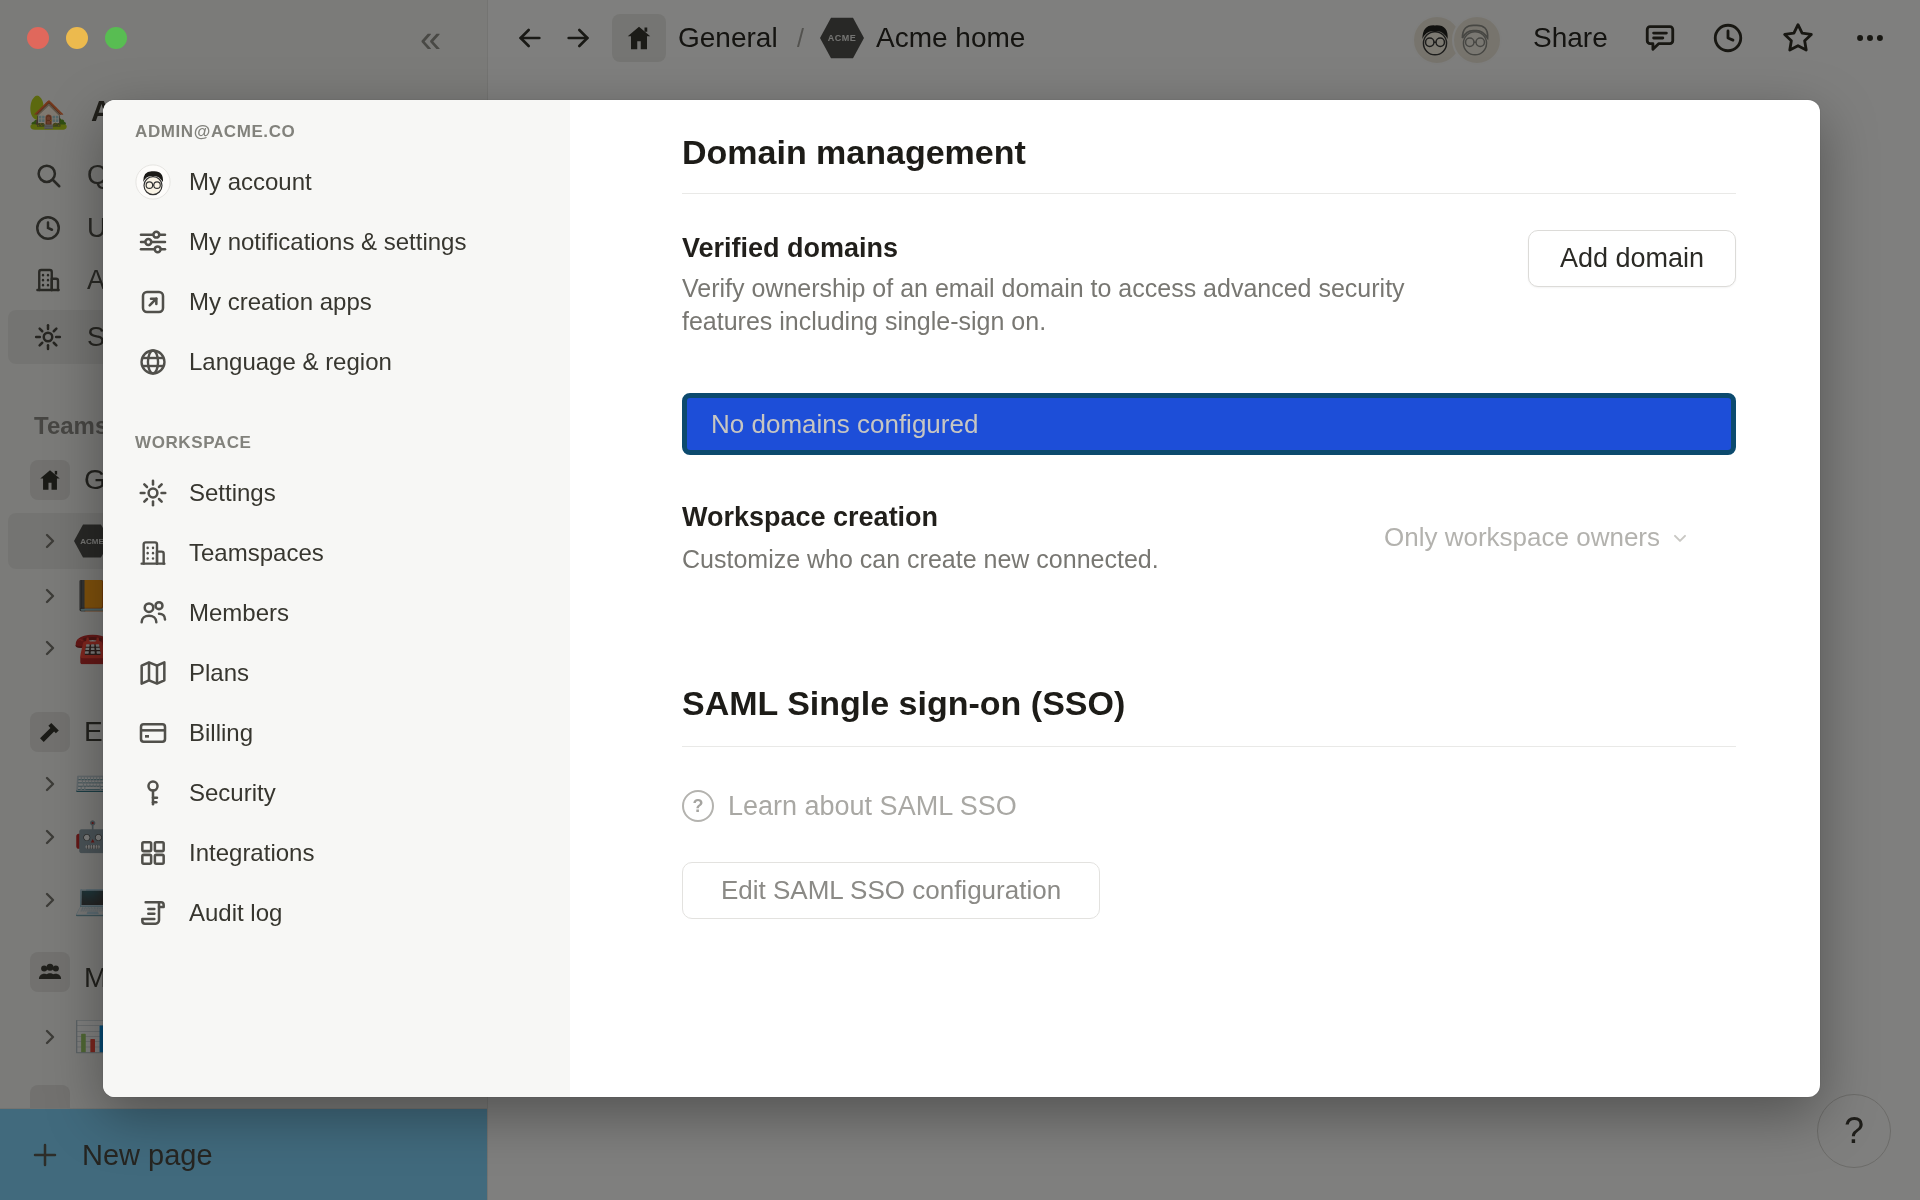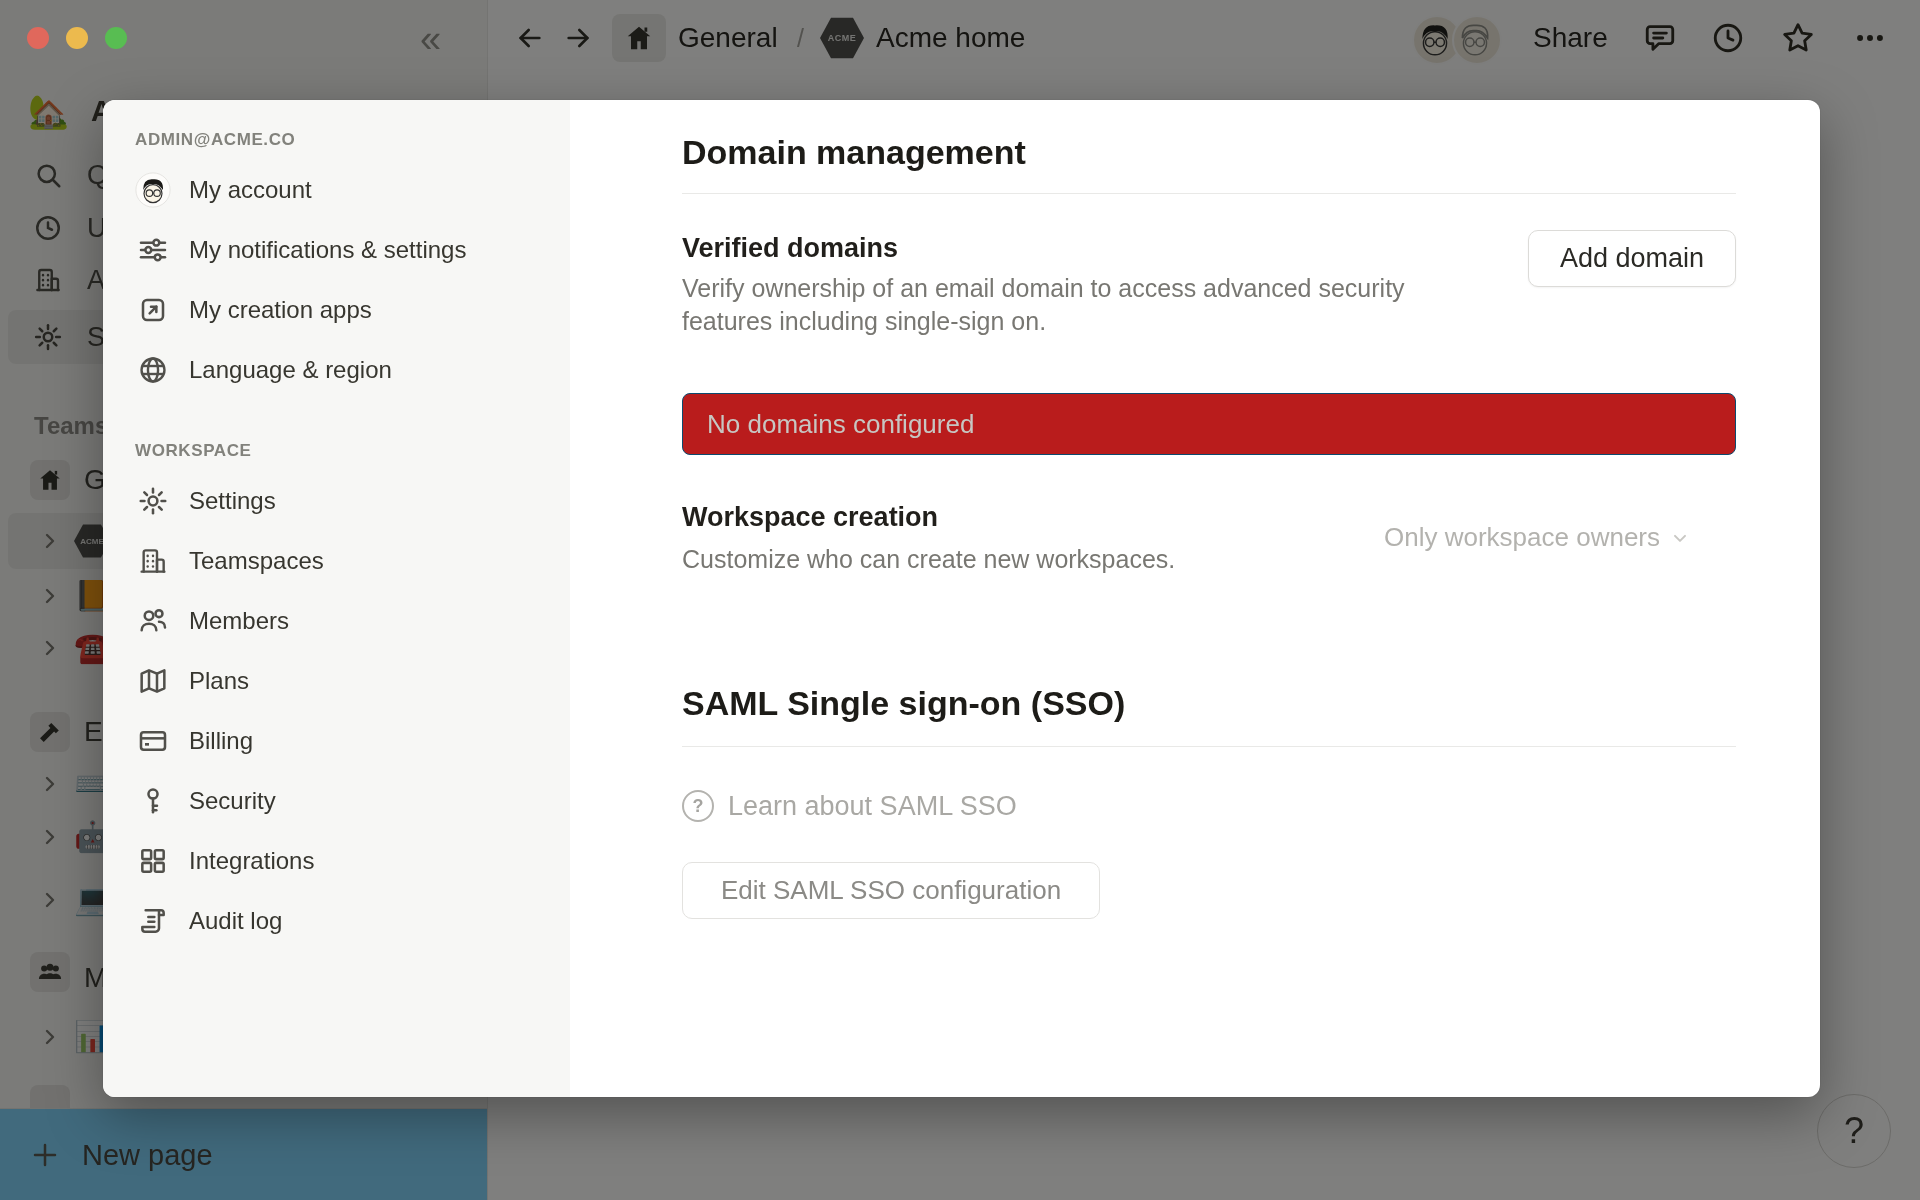--- a/index.html
+++ b/index.html
@@ -33,36 +33,36 @@
   svg.ic{display:block;}
   
   .overlay{position:absolute;inset:0;background:rgba(9,9,8,0.52);z-index:10;}
   
   .traffic{position:absolute;left:27px;top:27px;display:flex;gap:17px;z-index:40;}
   .dot{width:22px;height:22px;border-radius:50%;}
   
   .modal{position:absolute;left:103px;top:100px;width:1717px;height:997px;background:#ffffff;
     border-radius:12px;z-index:20;display:flex;overflow:hidden;
     box-shadow:0 0 0 1px rgba(15,15,15,.04),0 18px 55px rgba(0,0,0,.35);}
-  .m-side{width:467px;flex:0 0 467px;background:#f7f7f5;padding-top:30px;box-sizing:border-box;}
+  .m-side{width:467px;flex:0 0 467px;background:#f7f7f5;padding-top:22px;box-sizing:border-box;}
   .m-sec-h{margin:0 0 10px 32px;font-size:17px;font-weight:600;letter-spacing:.6px;color:#82827c;}
   .m-sec-h2{margin:41px 0 10px 32px;}
   .m-item{height:60px;display:flex;align-items:center;padding-left:32px;color:#37362f;font-size:24px;}
   .m-item .mi{width:36px;height:36px;display:flex;align-items:center;justify-content:center;color:#51504b;}
   .m-item .ml{margin-left:18px;}
   .m-item.active{background:#e9e9e6;font-weight:700;color:#24231e;}
   .m-content{flex:1;padding:30px 84px 0 112px;box-sizing:border-box;color:#1d1c18;}
   .h1{font-size:34px;font-weight:700;line-height:44px;margin:0;color:#1d1c18;}
   .hr{border:none;border-top:1px solid #e9e9e7;margin:19px 0 0 0;}
   .sec-title{font-size:27px;font-weight:700;line-height:36px;color:#211f1b;}
   .body-txt{font-size:25px;line-height:33px;color:#787772;}
   .btn{display:inline-flex;align-items:center;justify-content:center;background:#fff;
     border:1px solid #dcdbd8;border-radius:10px;box-shadow:0 1px 2px rgba(15,15,15,.05);
     font-size:27px;color:#2b2a25;font-family:inherit;}
-  .empty-input{margin-top:55px;height:62px;border:1px solid #0c4a6e;background:#b91c1c;border-radius:8px;
+  .empty-input{margin-top:55px;height:62px;border:5px solid #0c4a6e;background:#1d4ed8;border-radius:8px;
     display:flex;align-items:center;padding-left:24px;font-size:26px;color:#c7c6c2;box-sizing:border-box;}
   .dd{display:flex;align-items:center;gap:10px;color:#b3b2ae;font-size:26px;}
   .learn{display:flex;align-items:center;gap:14px;color:#a9a8a4;font-size:27px;margin-top:43px;}
   .qcirc{width:28px;height:28px;border:2px solid #b4b3af;border-radius:50%;display:flex;align-items:center;
     justify-content:center;font-size:18px;font-weight:600;color:#a5a4a0;}
   .toggle{width:62px;height:36px;border-radius:18px;background:#ebebe8;position:relative;}
   .knob{position:absolute;left:2px;top:2px;width:32px;height:32px;border-radius:50%;background:#fff;
     box-shadow:0 1px 3px rgba(0,0,0,.12);}
 </style>
 </head>
@@ -471,21 +471,21 @@
         <button class="btn" style="width:208px;height:57px;align-self:flex-start;">Add domain</button>
       </div>
 
       <div class="empty-input">
         <span>No domains configured</span>
       </div>
 
       <div style="display:flex;justify-content:space-between;align-items:center;margin-top:44px;">
         <div>
           <div class="sec-title">Workspace creation</div>
-          <div class="body-txt" style="margin-top:8px;">Customize who can create new workspaces.</div>
+          <div class="body-txt" style="margin-top:8px;">Customize who can create new connected.</div>
         </div>
         <div class="dd" style="margin-right:46px;">
           <span>Only workspace owners</span>
           <svg class="ic" width="20" height="20" viewBox="0 0 24 24" fill="none" stroke="#c9c8c4" stroke-width="2.4" stroke-linecap="round" stroke-linejoin="round">
               <polyline points="6 9.5 12 15.5 18 9.5"></polyline>
             </svg>
         </div>
       </div>
 
       <h1 class="h1" style="margin-top:105px;">SAML Single sign-on (SSO)</h1>

